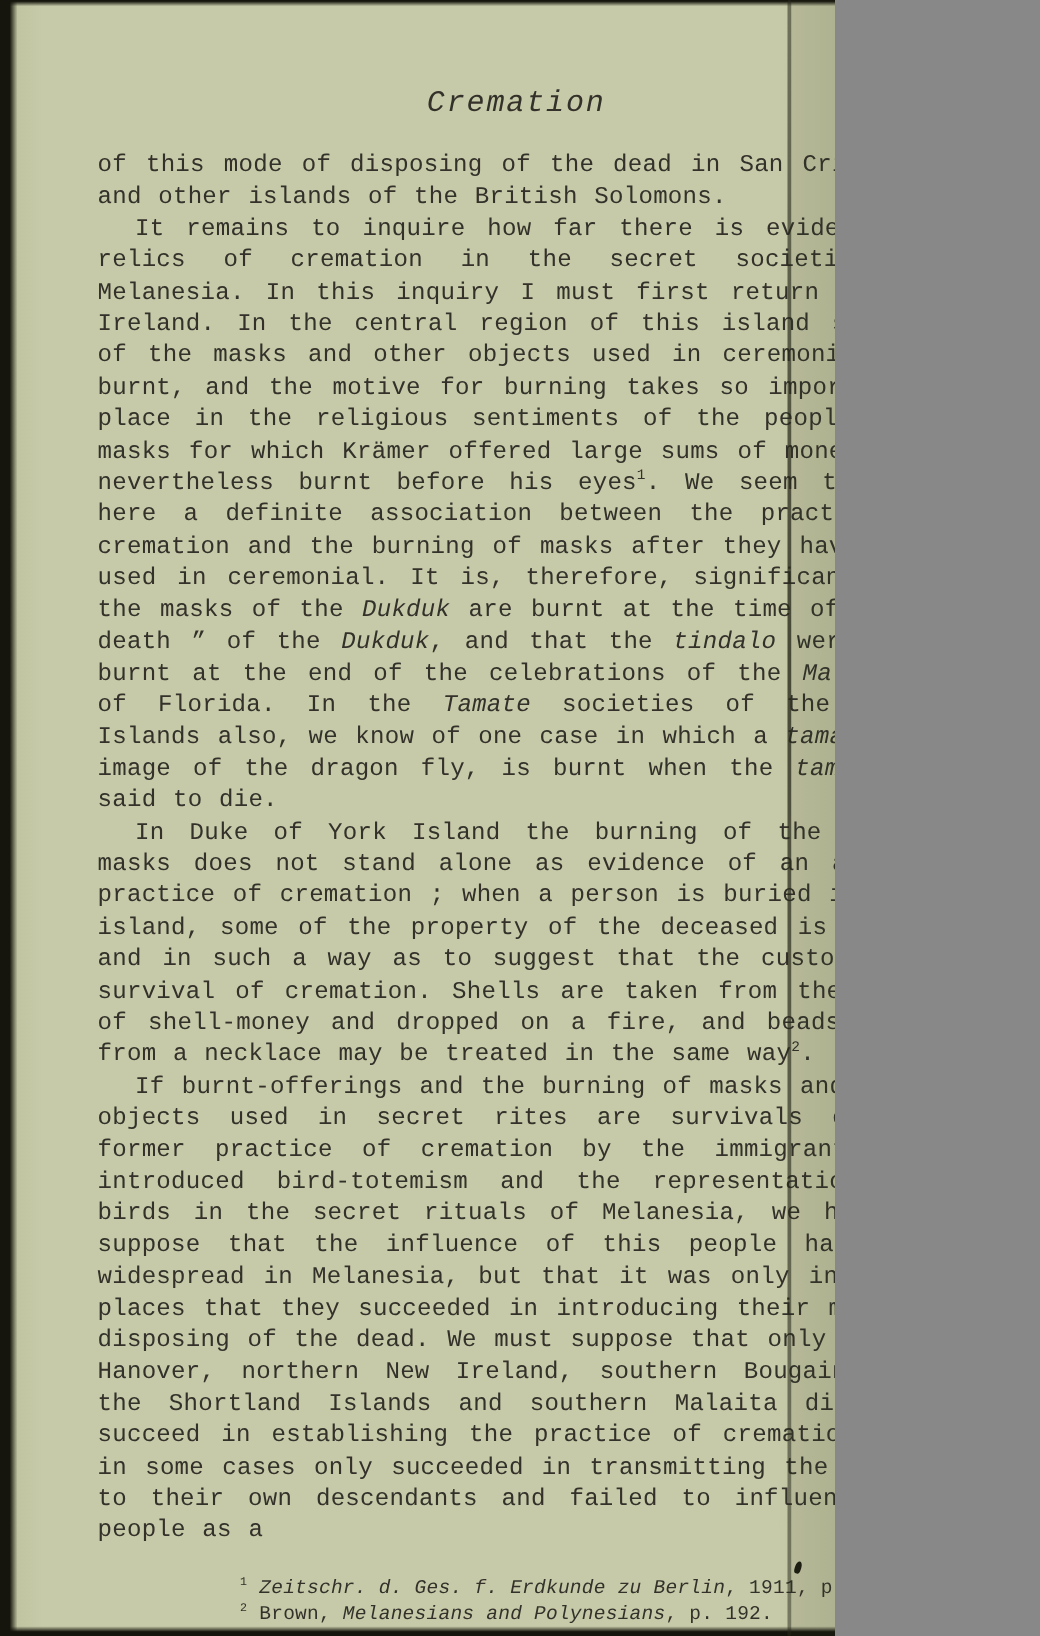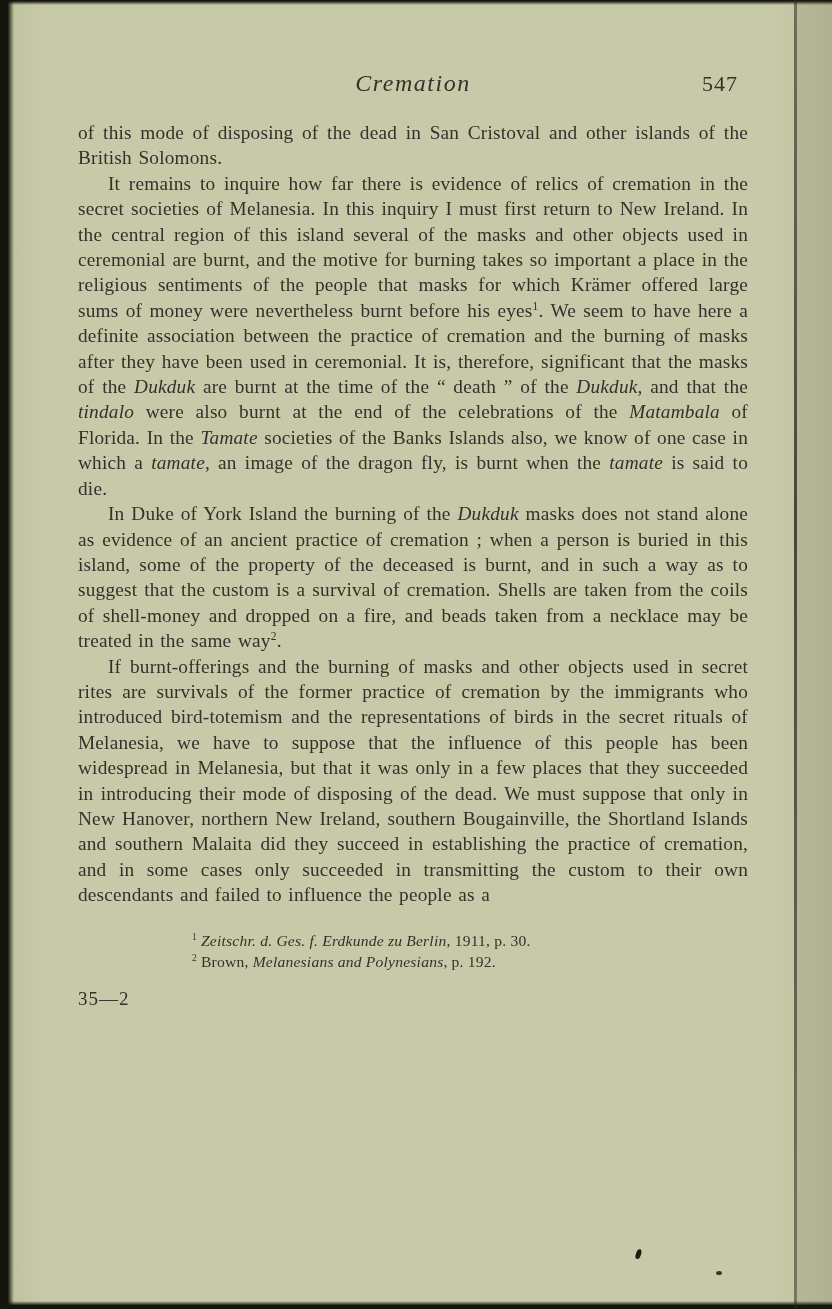--- a/index.html
+++ b/index.html
@@ -2,25 +2,25 @@
 <html style="--paper: #c7caa8; --paper_dark: #bcc09c; --ink: #33312a; --edge: #15150d;"><head>
 <meta charset="utf-8">
 <style>
   html, body {
     margin: 0;
     padding: 0;
     background: #888;
   }
   .scan {
     position: relative;
-    width: 832px;
+    width: 668px;
     height: 1309px;
     overflow: hidden;
     background: linear-gradient(90deg, var(--paper_dark, #bcc09c) 0%, var(--paper, #c7caa8) 5%, var(--paper, #c7caa8) 93%, var(--paper_dark, #bcc09c) 100%);
-    font-family: Liberation Serif, serif;
+    font-family: Liberation Mono, monospace;
     color: var(--ink, #33312a);
   }
   
   .edge-left {
     position: absolute; left: 0; top: 0; bottom: 0; width: 14px;
     background: linear-gradient(90deg, var(--edge, #15150d) 0%, var(--edge, #15150d) 55%, rgba(21,21,13,0) 100%);
   }
   .edge-top {
     position: absolute; top: 0; left: 0; right: 0; height: 5px;
     background: linear-gradient(180deg, var(--edge, #15150d) 20%, rgba(21,21,13,0) 100%);

